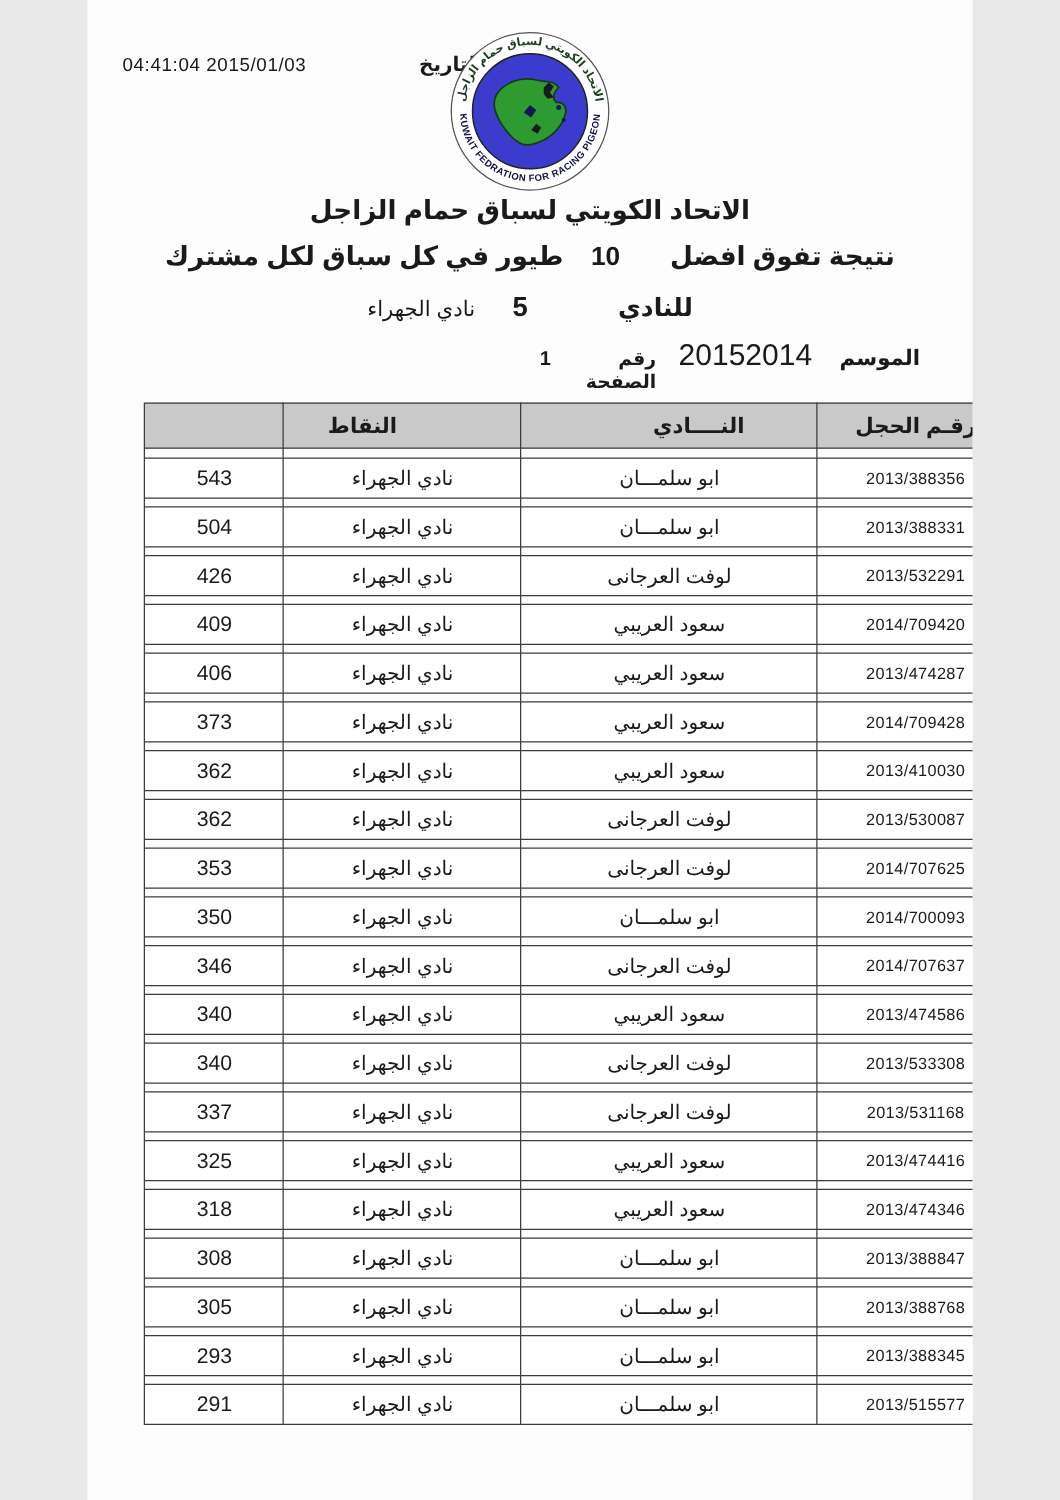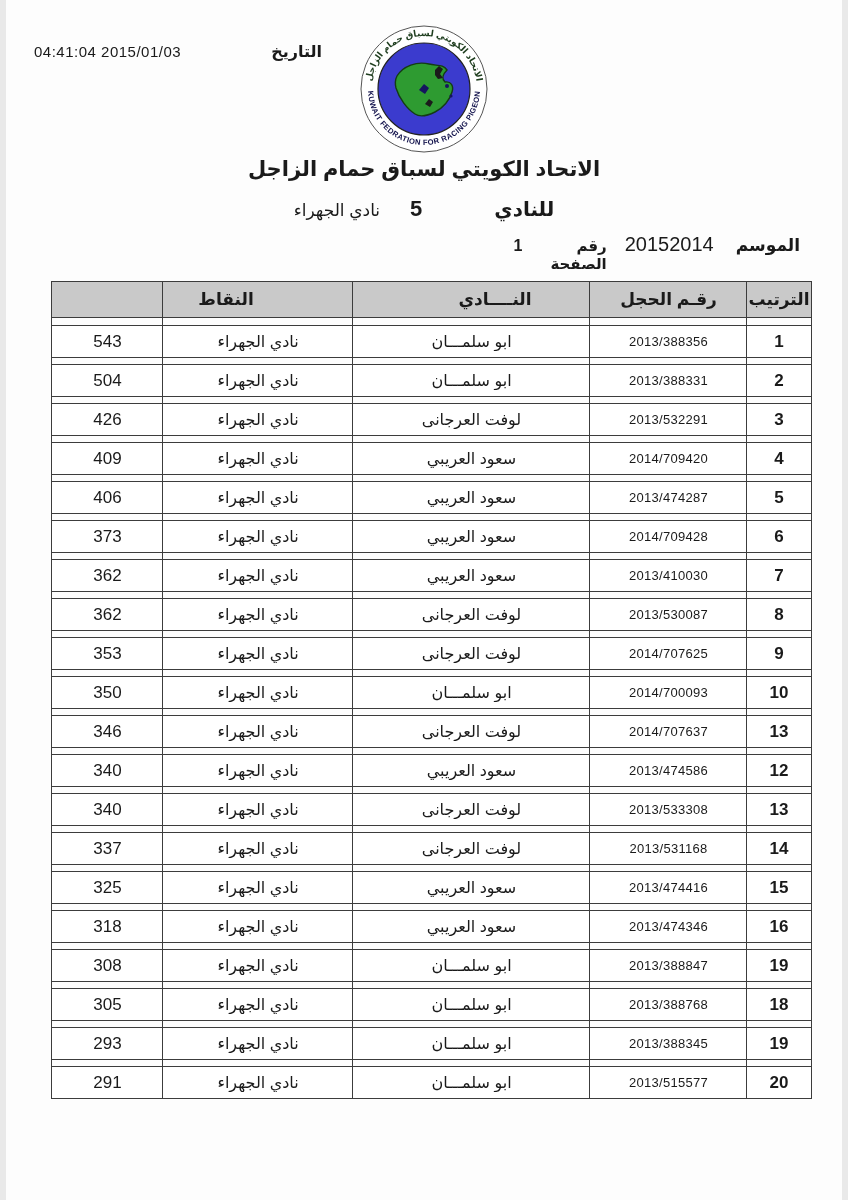--- a/index.html
+++ b/index.html
@@ -1,19 +1,19 @@
 <!DOCTYPE html>
 <html lang="ar"><head>
 <meta charset="utf-8">
 <style>
   * { margin:0; padding:0; box-sizing:border-box; }
   html,body { background:#e9e9e9; }
   .page {
     position:relative;
-    width:836px; height:1200px;
+    width:708px; height:1200px;
     margin:0 auto;
     background:#fdfdfd;
     font-family:"Liberation Sans","DejaVu Sans",sans-serif;
     color:#1a1a1a;
     overflow:hidden;
   }
 
   
   .date-row {
     position:absolute; top:42px; left:28px; width:288px;
@@ -38,21 +38,21 @@
   .club-name { font-size:17px; }
 
   
   .season-row {
     direction:rtl;
     margin:7px 42px 0 45px;
     display:flex; justify-content:space-between; align-items:baseline;
   }
   .season-group { display:flex; align-items:baseline; }
   .season-label { font-size:17px; font-weight:bold; }
-  .season-value { font-size:20px; margin-left:18px; margin-right:22px; direction:ltr; unicode-bidi:embed; }
+  .season-value { font-size:24px; margin-left:18px; margin-right:22px; direction:ltr; unicode-bidi:embed; }
   .page-group { display:flex; align-items:baseline; margin-left:628px; }
   .page-label { font-size:15px; font-weight:bold; }
   .page-value { font-size:16px; font-weight:bold; margin-right:28px; direction:ltr; }
 
   
   .rtable {
     position:relative;
     margin:8px 42px 0 45px;
     width:761px;
     direction:rtl;
@@ -124,20 +124,23 @@
         <textPath href="#arcTop" startOffset="50%" text-anchor="middle">الاتحاد الكويتي لسباق حمام الزاجل</textPath>
       </text>
       <text font-size="7.6" fill="#10104a" font-weight="bold" letter-spacing="0.4" class="logo-english">
         <textPath href="#arcBot" startOffset="50%" text-anchor="middle">KUWAIT FEDRATION FOR RACING PIGEON</textPath>
       </text>
     </svg>
   </div>
 
   <div class="titles">
     <div class="title-federation">الاتحاد الكويتي لسباق حمام الزاجل</div>
+    <div class="title-result">
+      <span>نتيجة تفوق  افضل</span><span class="result-count">10</span><span>طيور في كل سباق لكل مشترك</span>
+    </div>
     <div class="title-club">
       <span class="club-label">للنادي</span><span class="club-number">5</span><span class="club-name">نادي الجهراء</span>
     </div>
   </div>
 
   <div class="season-row">
     <div class="season-group">
       <span class="season-label">الموسم</span>
       <span class="season-value">20152014</span>
     </div>

